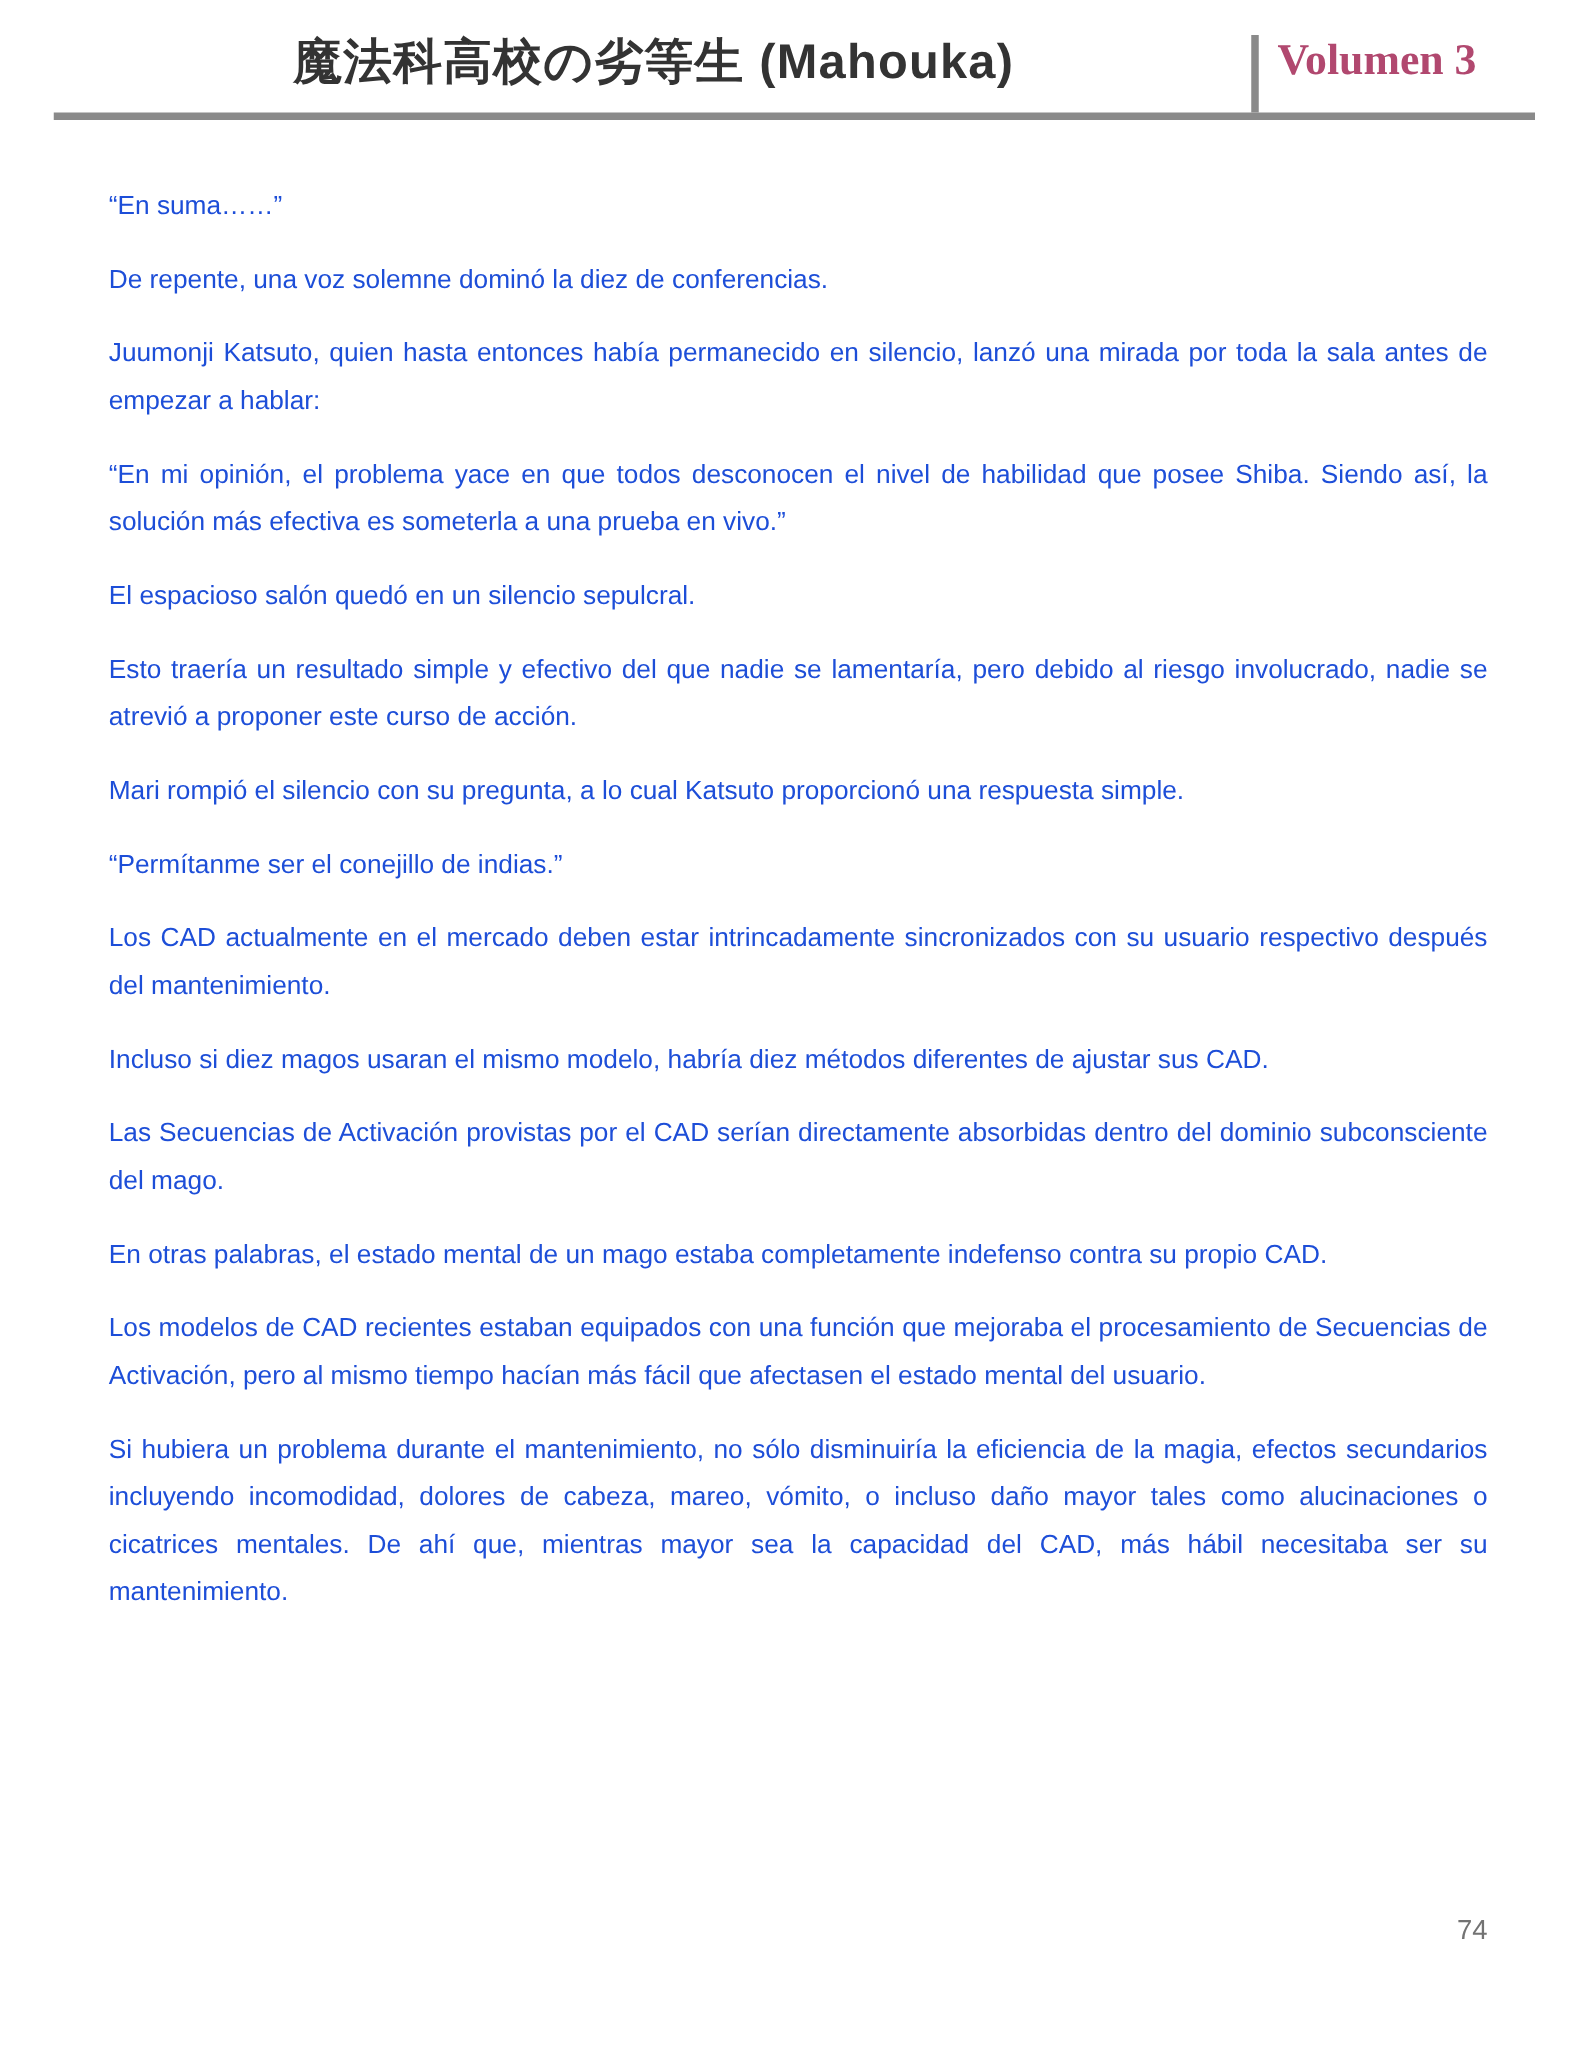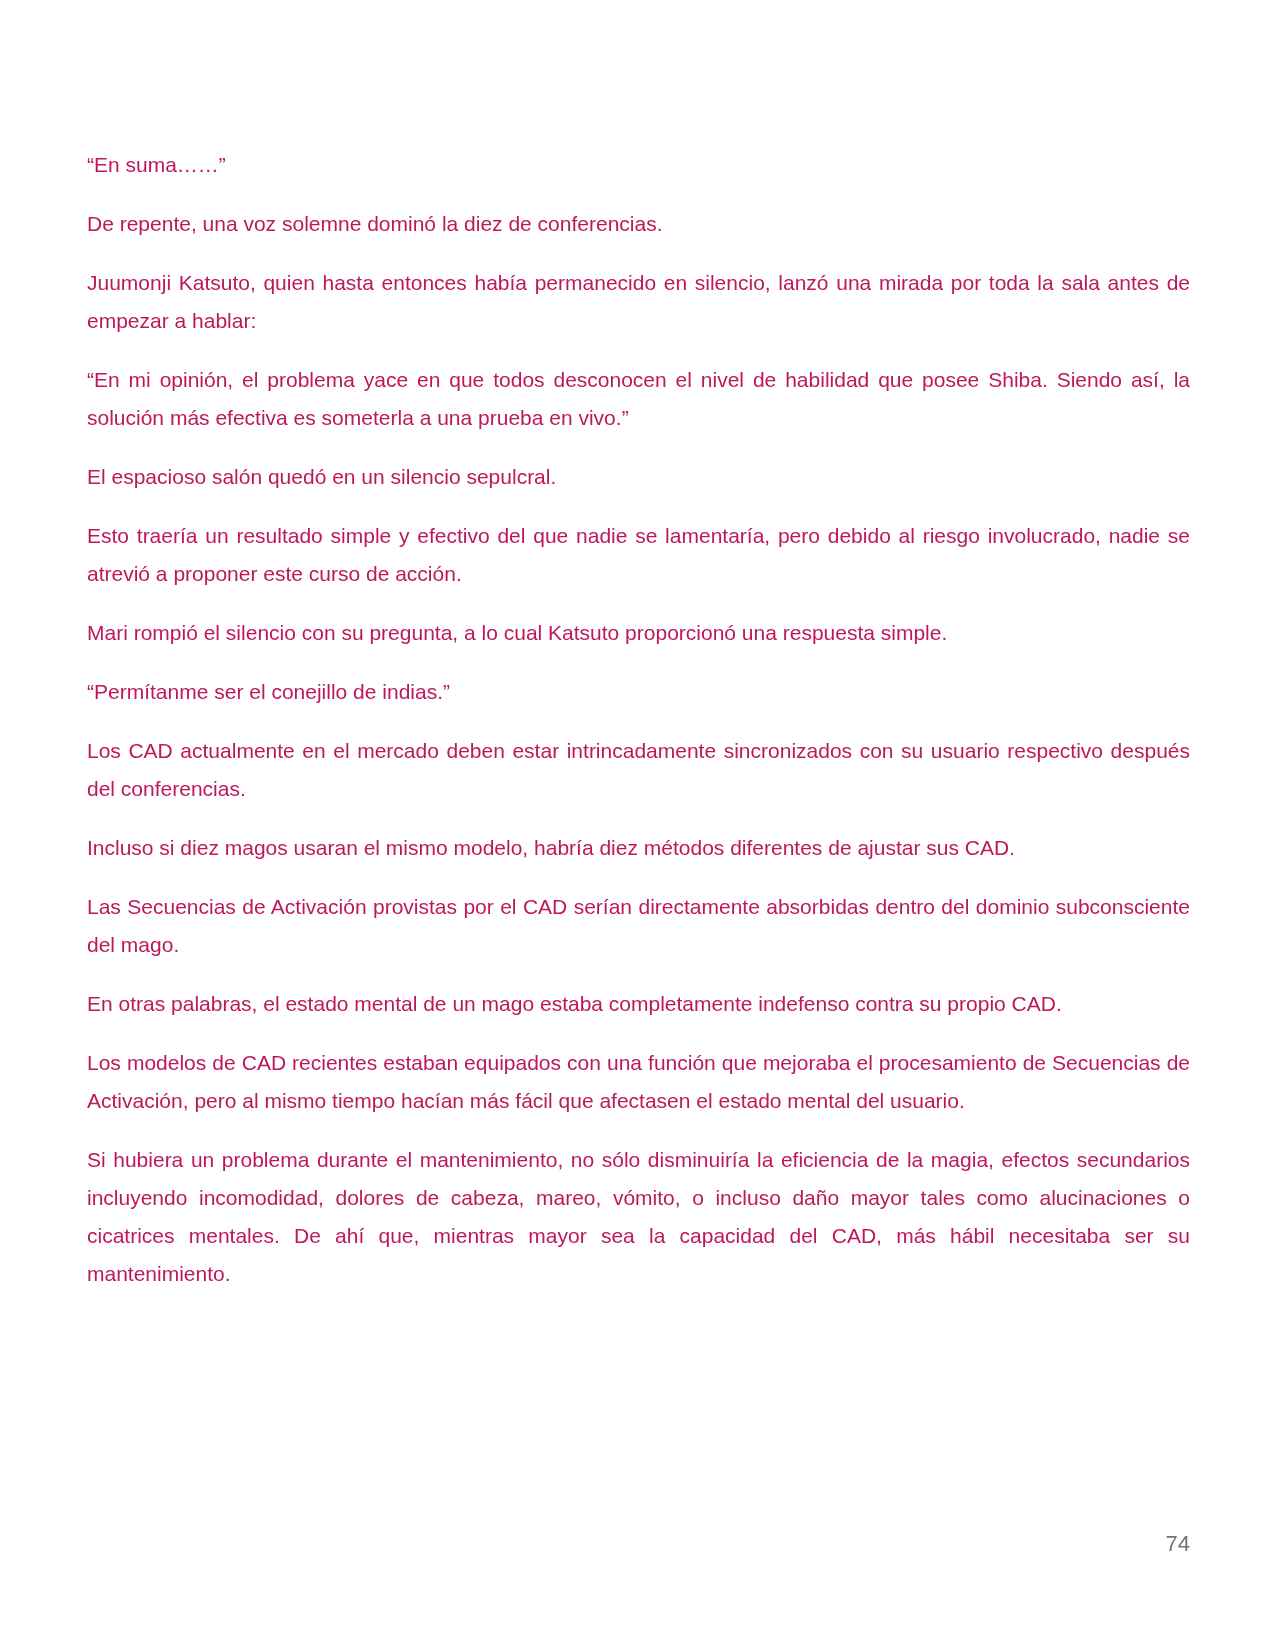--- a/index.html
+++ b/index.html
@@ -66,50 +66,56 @@
   .content {
     position: absolute;
     left: 87px;
     top: 146px;
     width: 1103px;
   }
   .content p {
     margin: 0 0 21px 0;
     font-size: 21px;
     line-height: 38px;
-    color: #be185d;
+    color: #1d4ed8;
     text-align: justify;
   }
 
   
   .page-number {
     position: absolute;
     top: 1529px;
     right: 85px;
     font-size: 22px;
     line-height: 30px;
     color: #737373;
   }
 </style>
 </head>
 <body>
 
 <div class="page">
 
+  <div class="header">
+    <div class="header-title">魔法科高校の劣等生 (Mahouka)</div>
+    <div class="header-vline" style="background: rgb(138, 138, 138);"></div>
+    <div class="header-volume" style="color: rgb(177, 72, 111);">Volumen 3</div>
+    <div class="header-rule" style="background: rgb(138, 138, 138);"></div>
+  </div>
 
   <div class="content">
       <p>“En suma……”</p>
       <p>De repente, una voz solemne dominó la diez de conferencias.</p>
       <p>Juumonji Katsuto, quien hasta entonces había permanecido en silencio, lanzó una mirada por toda la sala antes de empezar a hablar:</p>
       <p>“En mi opinión, el problema yace en que todos desconocen el nivel de habilidad que posee Shiba. Siendo así, la solución más efectiva es someterla a una prueba en vivo.”</p>
       <p>El espacioso salón quedó en un silencio sepulcral.</p>
       <p>Esto traería un resultado simple y efectivo del que nadie se lamentaría, pero debido al riesgo involucrado, nadie se atrevió a proponer este curso de acción.</p>
       <p>Mari rompió el silencio con su pregunta, a lo cual Katsuto proporcionó una respuesta simple.</p>
       <p>“Permítanme ser el conejillo de indias.”</p>
-      <p>Los CAD actualmente en el mercado deben estar intrincadamente sincronizados con su usuario respectivo después del conferencias.</p>
+      <p>Los CAD actualmente en el mercado deben estar intrincadamente sincronizados con su usuario respectivo después del mantenimiento.</p>
       <p>Incluso si diez magos usaran el mismo modelo, habría diez métodos diferentes de ajustar sus CAD.</p>
       <p>Las Secuencias de Activación provistas por el CAD serían directamente absorbidas dentro del dominio subconsciente del mago.</p>
       <p>En otras palabras, el estado mental de un mago estaba completamente indefenso contra su propio CAD.</p>
       <p>Los modelos de CAD recientes estaban equipados con una función que mejoraba el procesamiento de Secuencias de Activación, pero al mismo tiempo hacían más fácil que afectasen el estado mental del usuario.</p>
       <p>Si hubiera un problema durante el mantenimiento, no sólo disminuiría la eficiencia de la magia, efectos secundarios incluyendo incomodidad, dolores de cabeza, mareo, vómito, o incluso daño mayor tales como alucinaciones o cicatrices mentales. De ahí que, mientras mayor sea la capacidad del CAD, más hábil necesitaba ser su mantenimiento.</p>
     </div>
 
   <div class="page-number">74</div>
 
 </div>

